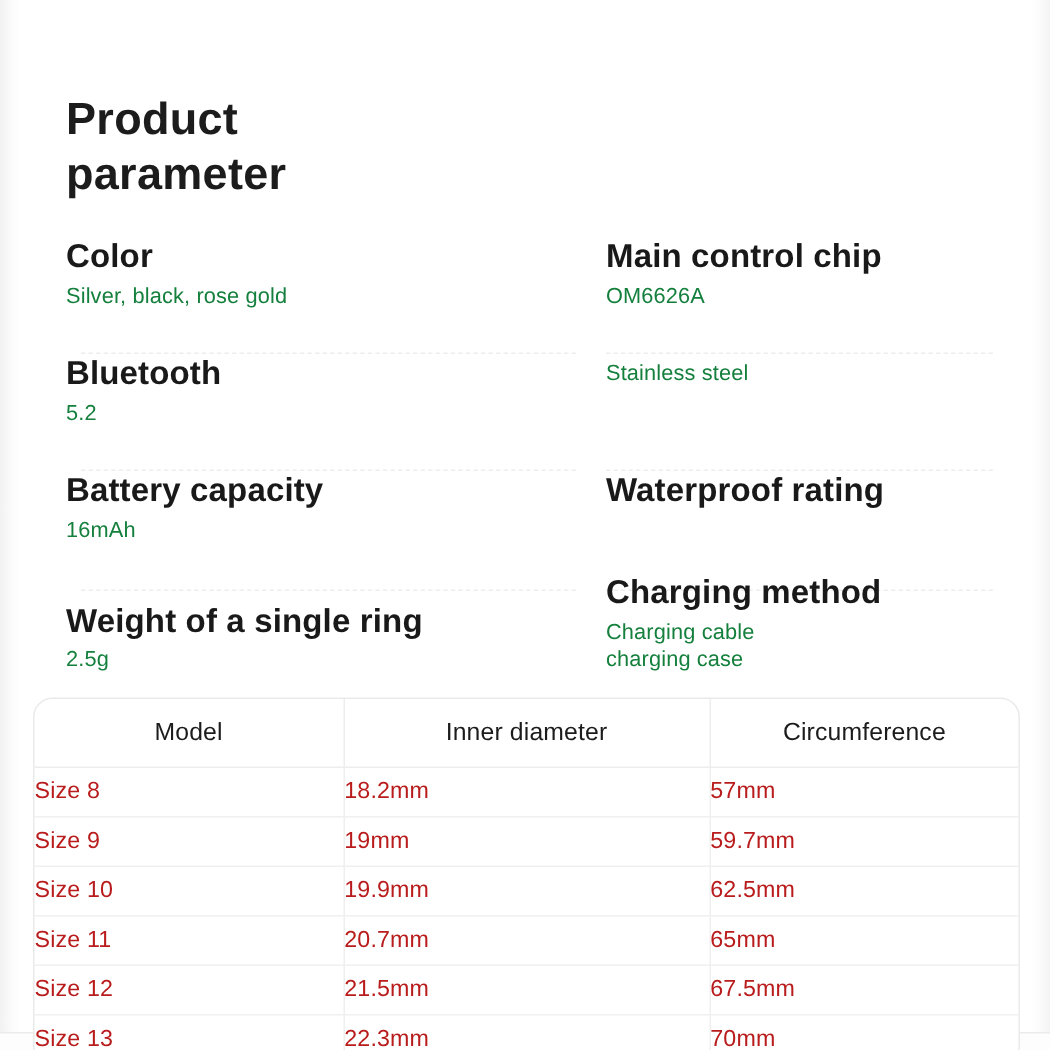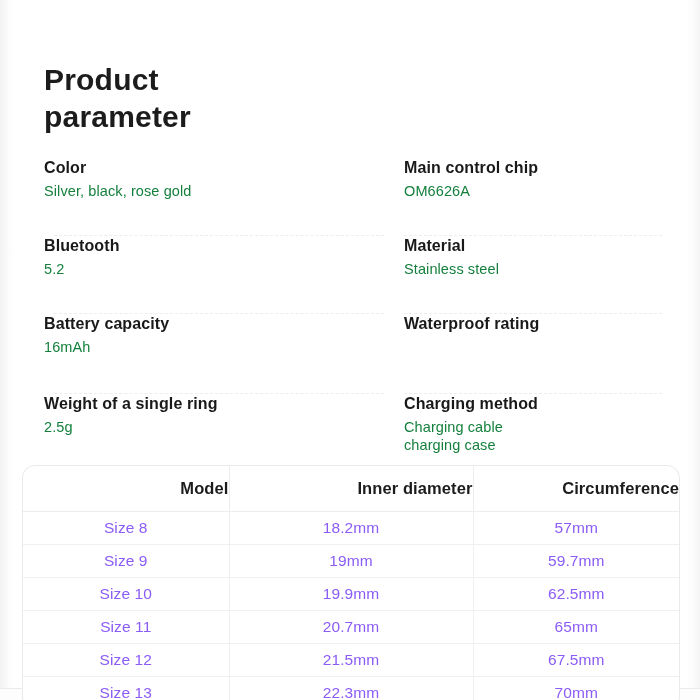--- a/index.html
+++ b/index.html
@@ -72,21 +72,21 @@
     position: relative;
   }
   .spec-cell {
     box-sizing: border-box;
     padding-bottom: 14px;
   }
   .spec-cell.left  { width: 360px; }
   .spec-cell.right { width: 256px; }
 
   .spec-label {
-    font-size: 16px;
+    font-size: 22px;
     font-weight: bold;
     color: #191919;
     letter-spacing: 0.1px;
     line-height: 1.22;
     white-space: nowrap;
   }
   .spec-value {
     font-size: 14.5px;
     color: #15803d;
     line-height: 1.28;
@@ -101,21 +101,21 @@
     bottom: 0;
     height: 0;
     border-top: 1px dashed #ededed;
   }
   .sep.left  { left: 10px;  width: 330px; }
   .sep.right { left: 360px; width: 258px; }
 
   .spec-row.r0 { height: 78px; }
   .spec-row.r1 { height: 78px; }
   .spec-row.r2 { height: 80px; }
-  .spec-row.r3 { height: 70px; }
+  .spec-row.r3 { height: 70px; align-items: flex-end; }
 
   
   .size-table {
     position: absolute;
     left: 22px;
     top: 465px;
     width: 656px;
     border: 1px solid #eaeaea;
     border-radius: 13px;
     background: #ffffff;
@@ -126,34 +126,33 @@
     width: 100%;
     border-collapse: collapse;
     table-layout: fixed;
   }
   table.sz col.c0 { width: 206px; }
   table.sz col.c1 { width: 244px; }
   table.sz col.c2 { width: 206px; }
 
   table.sz th {
     font-size: 16.5px;
-    font-weight: bold;
+    font-weight: normal;
     color: #1c1c1c;
-    text-align: right;
+    text-align: center;
     padding: 13px 0 13px;
     border-bottom: 1px solid #ededed;
     border-right: 1px solid #ededed;
     letter-spacing: 0.1px;
   }
   table.sz th:last-child { border-right: none; margin-left: 21px; }
 
   table.sz td {
     font-size: 15.5px;
-    color: #8b5cf6;
-    text-align: center;
+    color: #b91c1c;
     padding: 7px 0 7px;
     border-bottom: 1px solid #f0f0f0;
     border-right: 1px solid #efefef;
     letter-spacing: 0.1px;
   }
   table.sz td:last-child { border-right: none; }
   table.sz tr:last-child td { border-bottom: none; }
 </style>
 </head>
 <body>
@@ -183,21 +182,20 @@
       <div class="sep left"></div>
       <div class="sep right"></div>
     </div>
 
     <div class="spec-row r1">
       <div class="spec-cell left">
         <div class="spec-label">Bluetooth</div>
         <div class="spec-value">5.2</div>
       </div>
       <div class="spec-cell right">
-        <div class="spec-label">Material</div>
         <div class="spec-value">Stainless steel</div>
       </div>
       <div class="sep left"></div>
       <div class="sep right"></div>
     </div>
 
     <div class="spec-row r2">
       <div class="spec-cell left">
         <div class="spec-label">Battery capacity</div>
         <div class="spec-value">16mAh</div>

